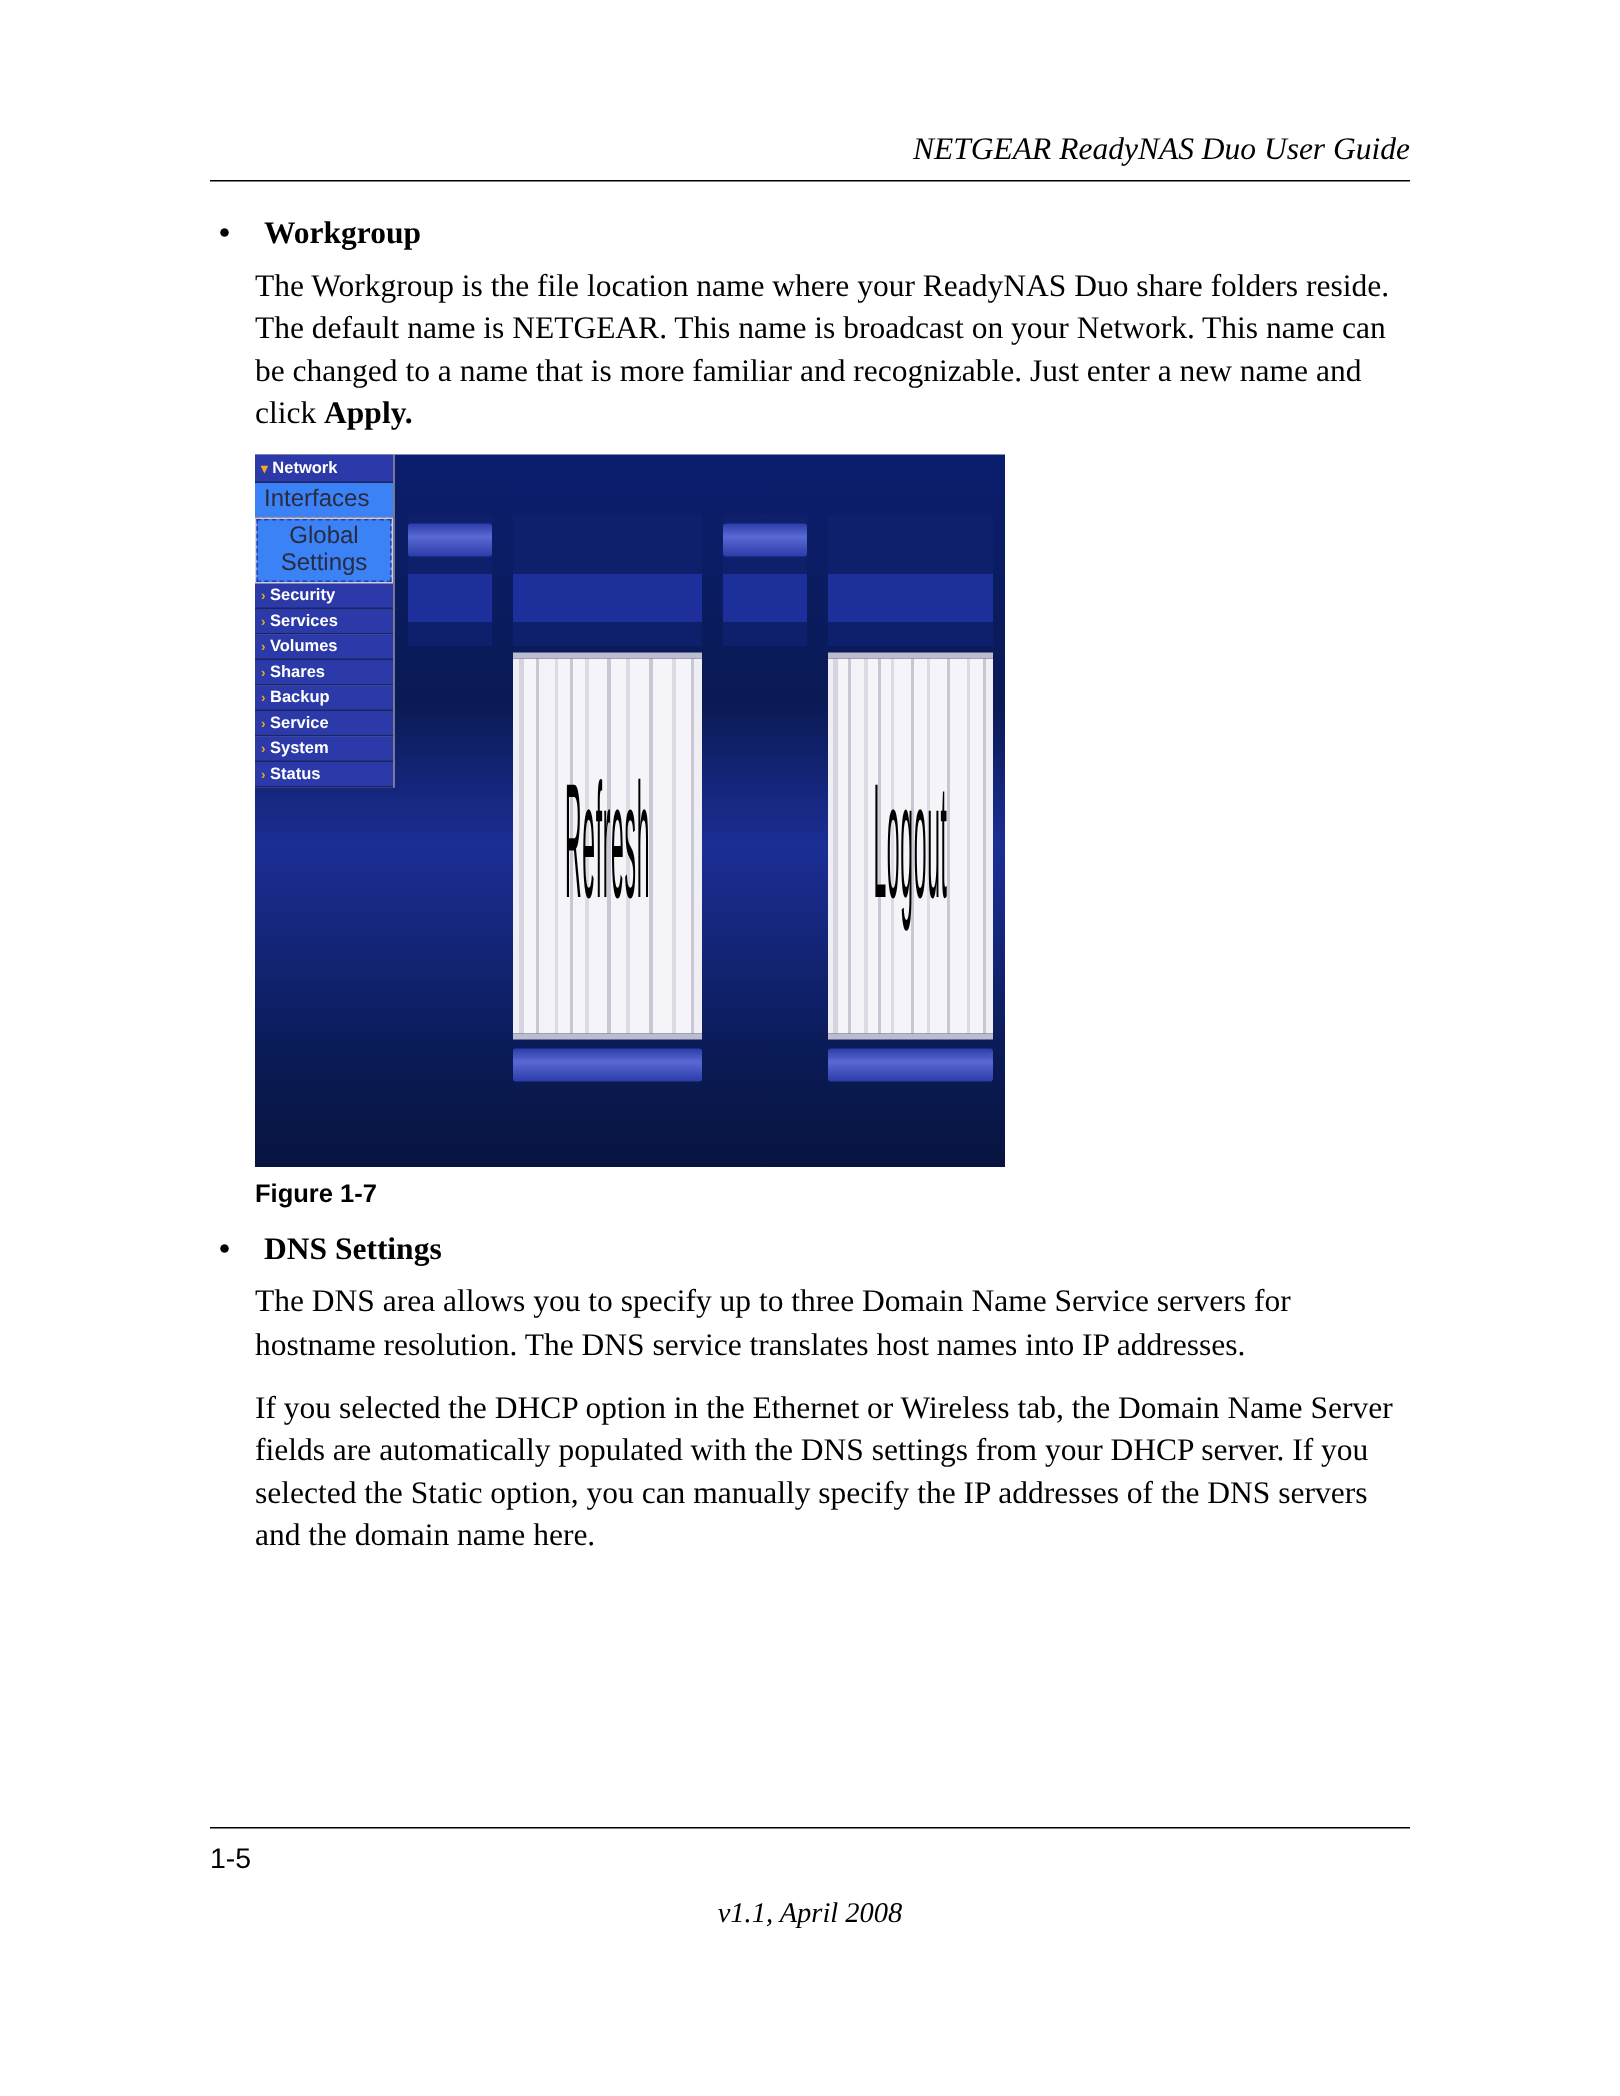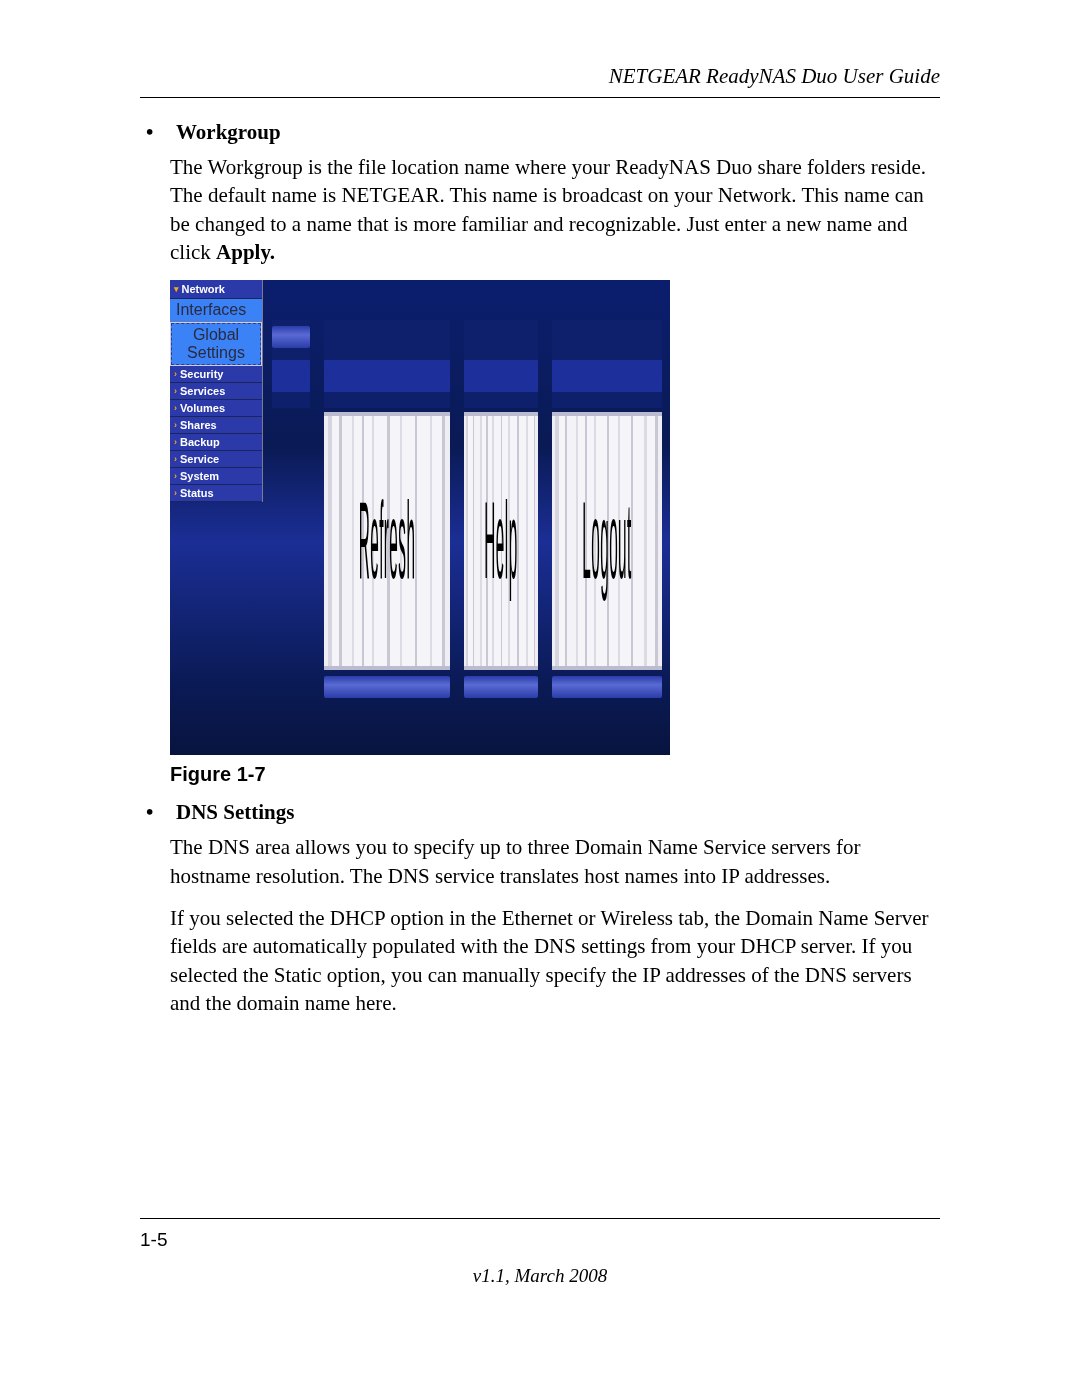--- a/index.html
+++ b/index.html
@@ -7,21 +7,21 @@
     padding: 0;
     background: #fff;
     font-family: "Times New Roman", Times, serif;
     color: #000;
   }
   .page {
     width: 1080px;
     height: 1397px;
     position: relative;
     box-sizing: border-box;
-    padding: 64px 140px 0 140px;
+    padding: 87px 140px 0 140px;
   }
   .header-title {
     text-align: right;
     font-style: italic;
     font-size: 21px;
     margin-bottom: 8px;
   }
   .top-rule {
     border: none;
     border-top: 1.5px solid #000;
@@ -49,21 +49,21 @@
   }
   .bold-inline {
     font-weight: bold;
   }
   .figure-wrap {
     margin: 8px 0 6px 30px;
   }
   .figure-caption {
     font-family: Arial, Helvetica, sans-serif;
     font-weight: bold;
-    font-size: 20px;
+    font-size: 17px;
     margin: 8px 0 14px 30px;
   }
   .screenshot {
     position: relative;
     width: 500px;
     height: 475px;
     background: linear-gradient(#0b1e6e, #0a1a55 35%, #1b2e95 55%, #0a1a55 85%, #08143f);
     overflow: hidden;
   }
   .ss-sidebar {
@@ -252,23 +252,20 @@
         <div class="ss-tool">
           <div class="underbar"></div>
         </div>
         <div class="ss-tool">
           <div class="btnface">
               <span class="btntxt">Refresh</span>
             </div>
           <div class="underbar"></div>
         </div>
         <div class="ss-tool">
-          <div class="btnface">
-              <span class="btntxt">Help</span>
-            </div>
           <div class="underbar"></div>
         </div>
         <div class="ss-tool">
           <div class="btnface">
               <span class="btntxt">Logout</span>
             </div>
           <div class="underbar"></div>
         </div>
       </div>
 
@@ -281,16 +278,16 @@
     <div class="bullet-label">DNS Settings</div>
   </div>
   <p class="body-para">The DNS area allows you to specify up to three Domain Name Service servers for hostname resolution. The DNS service translates host names into IP addresses.</p>
   <p class="body-para">If you selected the DHCP option in the Ethernet or Wireless tab, the Domain Name Server fields are automatically populated with the DNS settings from your DHCP server. If you selected the Static option, you can manually specify the IP addresses of the DNS servers and the domain name here.</p>
 
   <div class="footer">
     <hr class="foot-rule">
     <div class="foot-row">
       <span>1-5</span>
     </div>
-    <div class="foot-version">v1.1, March 2008</div>
+    <div class="foot-version">v1.1, April 2008</div>
   </div>
 
 </div>
 
 </body></html>

